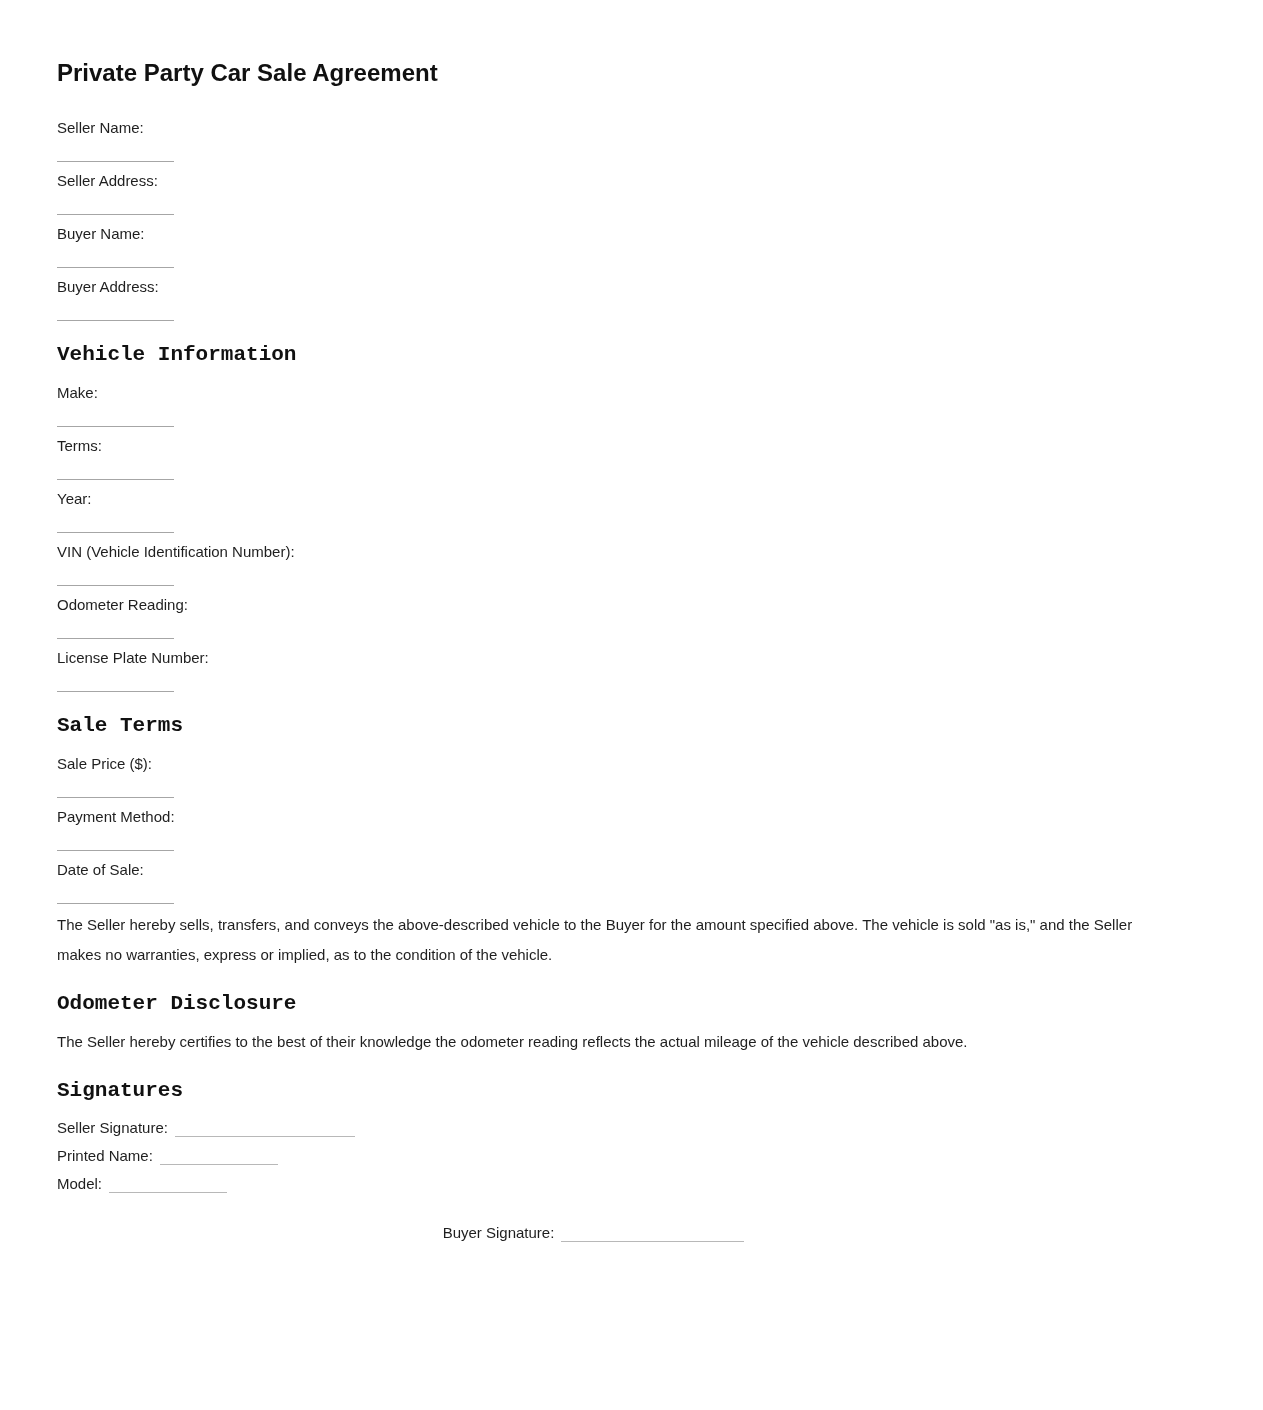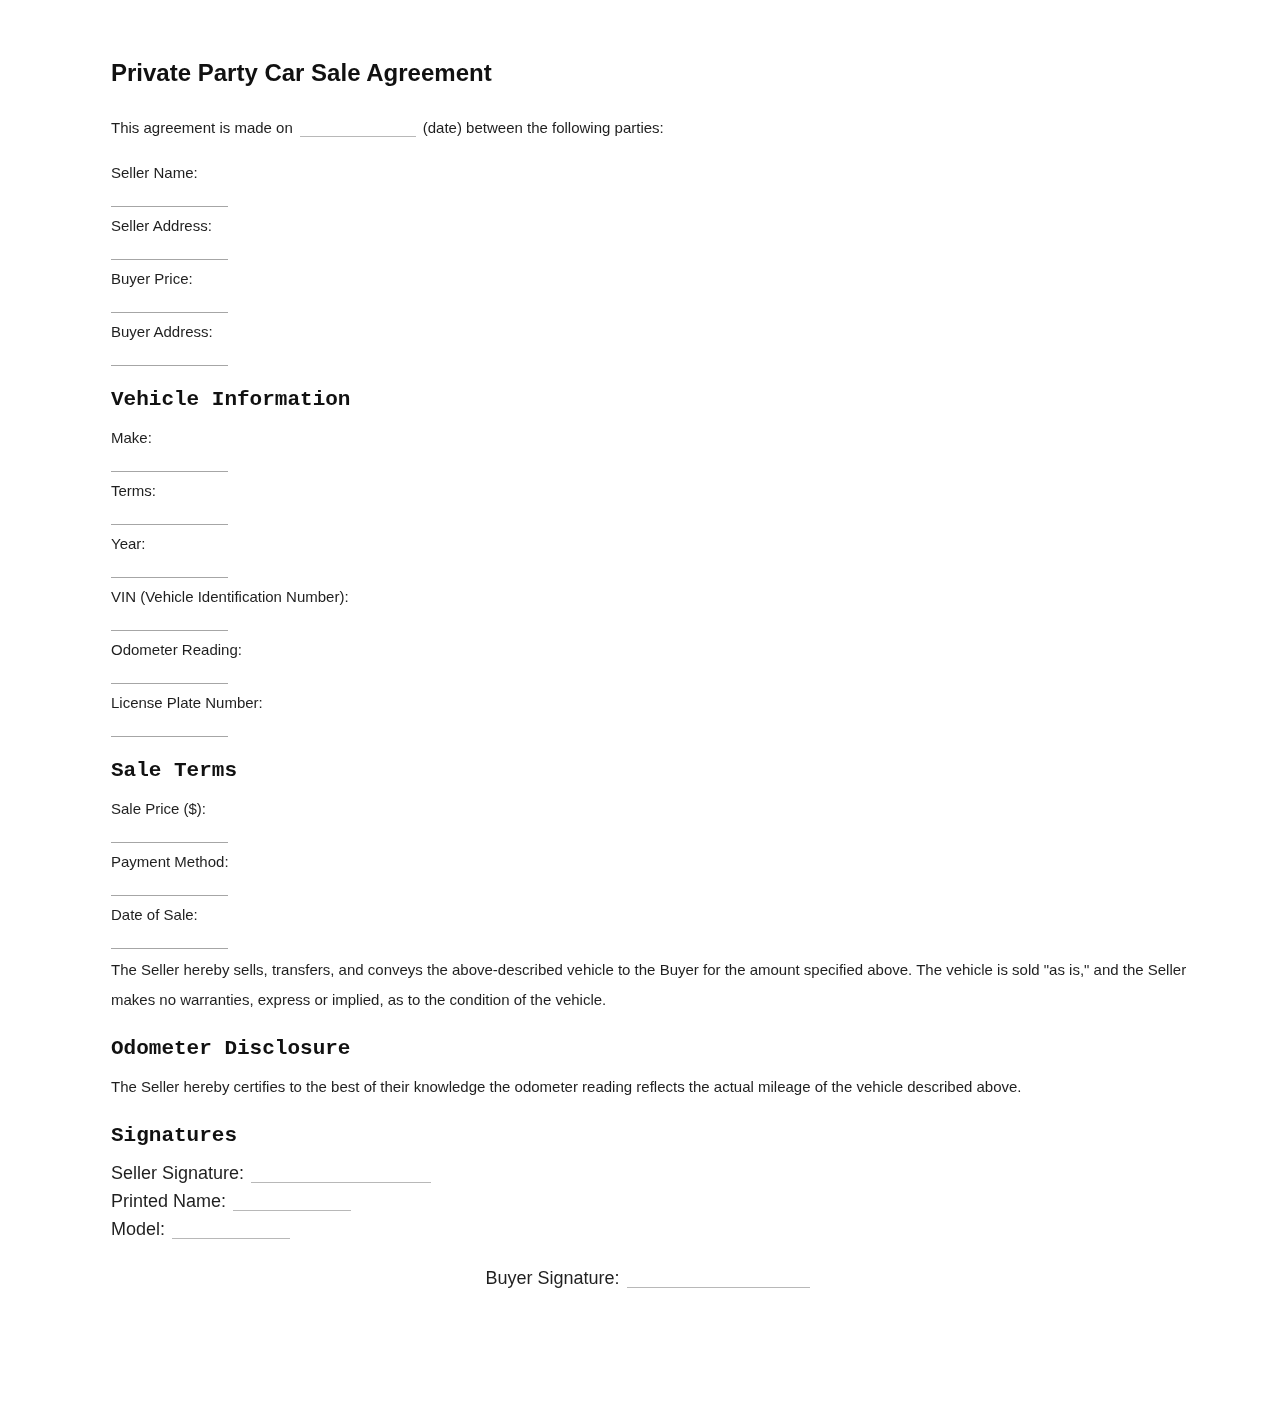--- a/index.html
+++ b/index.html
@@ -10,21 +10,21 @@
   }
   *{box-sizing:border-box;}
   html,body{margin:0;padding:0;background:#ffffff;}
   body{
     width:1263px;height:1410px;overflow:hidden;
     font-family:"Liberation Sans", sans-serif;
     color:var(--text-color);
   }
   .page{
     width:1263px;height:1410px;
-    padding:57px 100px 0 111px;
+    padding:57px 100px 0 57px;
   }
   .doc{width:1080px;}
   h1{
     font-size:24px;line-height:32px;font-weight:700;
     color:var(--heading-color);
     margin:0 0 24px 0;
   }
   h2{
     font-size:21px;line-height:28px;font-weight:700;
     color:var(--heading-color);
@@ -50,46 +50,45 @@
     vertical-align:-4px;
     border-bottom:1px solid var(--blank-line-color);
     margin:0 7px;
   }
   .blank-date{width:116px;}
   .blank-sig-seller{width:180px;}
   .blank-printed{width:118px;}
   .blank-date-sig{width:118px;}
   .blank-sig-buyer{width:183px;}
   .sig-block{
-    font-size:18px;line-height:28px;margin:0;
+    font-size:15px;line-height:28px;margin:0;
   }
   .sig-block.buyer{margin-top:21px;text-align:center;}
 </style>
 </head>
 <body>
 
 <div class="page">
   <div class="doc">
 
     <h1>Private Party Car Sale Agreement</h1>
 
-    <p class="body-text intro"><span>This agreement is made on</span><span class="blank blank-date"></span><span>(date) between the following parties:</span></p>
 
     <div class="field">
       <p class="label">Seller Name:</p>
       <div class="rule"></div>
     </div>
 
     <div class="field">
       <p class="label">Seller Address:</p>
       <div class="rule"></div>
     </div>
 
     <div class="field">
-      <p class="label">Buyer Price:</p>
+      <p class="label">Buyer Name:</p>
       <div class="rule"></div>
     </div>
 
     <div class="field">
       <p class="label">Buyer Address:</p>
       <div class="rule"></div>
     </div>
 
     <h2>Vehicle Information</h2>
 

